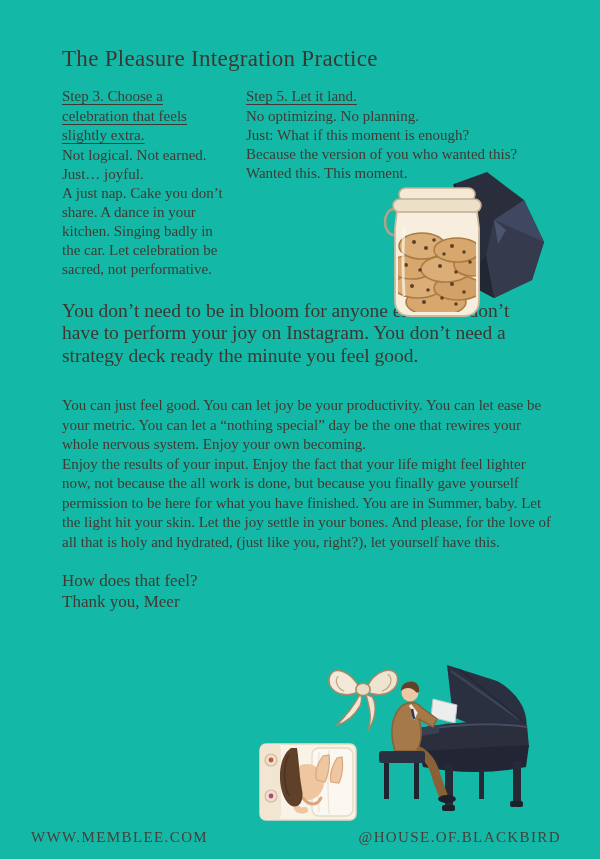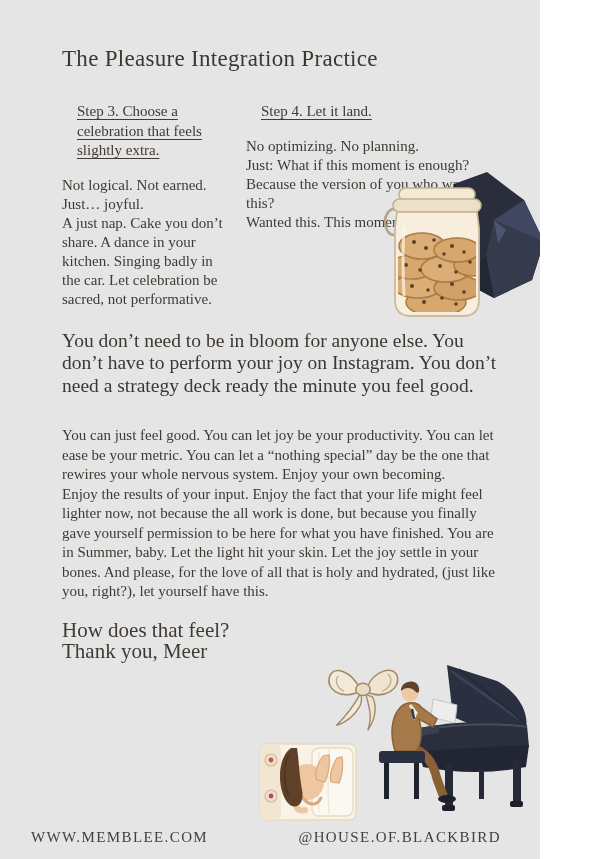--- a/index.html
+++ b/index.html
@@ -1,20 +1,20 @@
 <!DOCTYPE html>
 <html><head>
 <meta charset="utf-8">
 <style>
   html,body { margin:0; padding:0; }
   .page {
     position: relative;
-    width: 540px;
+    width: 600px;
     height: 859px;
-    background: #e5e5e5;
+    background: #14b8a6;
     font-family: "Liberation Serif", "DejaVu Serif", serif;
     color: #403a33;
     overflow: hidden;
   }
   .content { padding: 46px 40px 0 62px; }
   .title {
     font-size: 23px;
     font-weight: normal;
     margin: 0;
     letter-spacing: 0.3px;
@@ -22,21 +22,21 @@
   }
   .columns { display: flex; gap: 16px; margin-top: 15px; }
   .col-left  { width: 168px; flex: none; }
   .col-right { flex: 1; }
   .step-heading {
     font-size: 15px;
     line-height: 19.5px;
     text-decoration: underline;
     text-decoration-thickness: 1px;
     text-underline-offset: 3px;
-    margin: 15px;
+    margin: 0;
     font-weight: normal;
   }
   .step-body {
     font-size: 15px;
     line-height: 19px;
     margin: 0;
     white-space: pre-line;
   }
   .statement {
     font-size: 19.5px;
@@ -46,21 +46,21 @@
     color: #3d3731;
   }
   .body-para {
     font-size: 15px;
     line-height: 19.5px;
     margin: 29px 0 5px 0;
     max-width: 492px;
     white-space: pre-line;
   }
   .closing {
-    font-size: 21px;
+    font-size: 17px;
     line-height: 21px;
     margin: 18px 0 0 0;
     white-space: pre-line;
   }
   .illus { position: absolute; }
   .illus svg { display: block; }
   .jar-crystal { left: 374px; top: 170px; }
   .bow        { left: 325px; top: 659px; }
   .piano      { left: 377px; top: 657px; }
   .massage    { left: 257px; top: 740px; }
@@ -83,21 +83,21 @@
     <h1 class="title">The Pleasure Integration Practice</h1>
 
     <div class="columns">
       <div class="col-left">
         <h2 class="step-heading">Step 3. Choose a celebration that feels slightly extra.</h2>
         <p class="step-body">Not logical. Not earned.
 Just… joyful.
 A just nap. Cake you don’t share. A dance in your kitchen. Singing badly in the car. Let celebration be sacred, not performative.</p>
       </div>
       <div class="col-right">
-        <h2 class="step-heading">Step 4. Let it land.</h2>
+        <h2 class="step-heading">Step 5. Let it land.</h2>
         <p class="step-body">No optimizing. No planning.
 Just: What if this moment is enough?
 Because the version of you who wanted this?
 Wanted this. This moment.</p>
       </div>
     </div>
 
     <p class="statement">You don’t need to be in bloom for anyone else. You don’t have to perform your joy on Instagram. You don’t need a strategy deck ready the minute you feel good.</p>
 
     <p class="body-para">You can just feel good. You can let joy be your productivity. You can let ease be your metric. You can let a “nothing special” day be the one that rewires your whole nervous system. Enjoy your own becoming.

